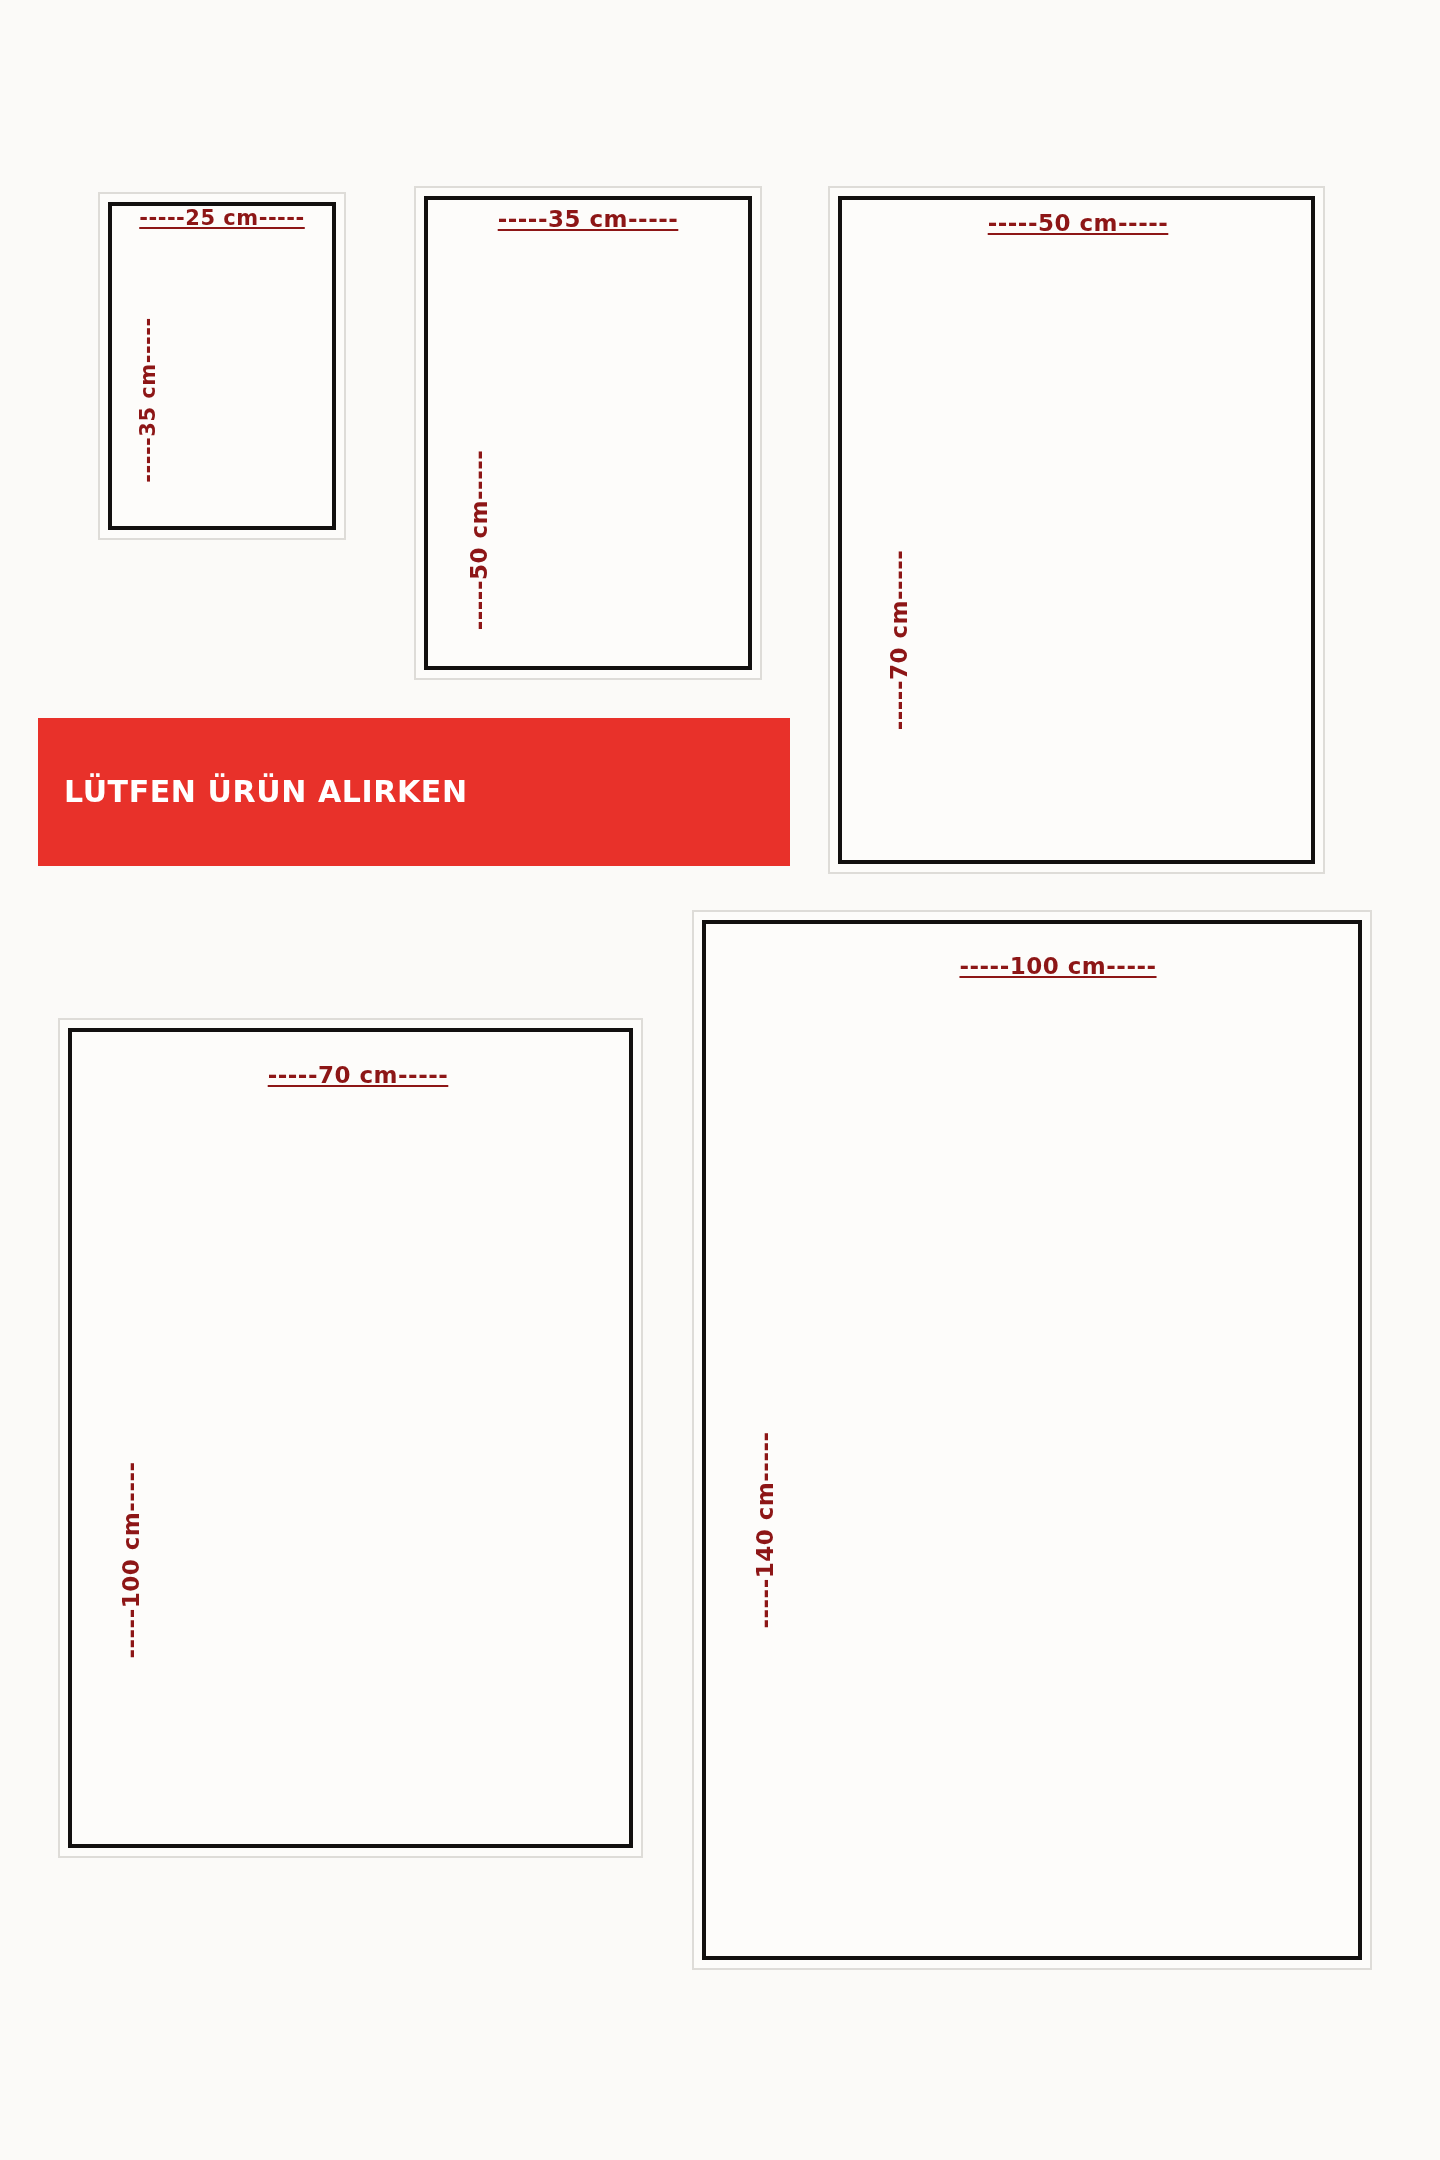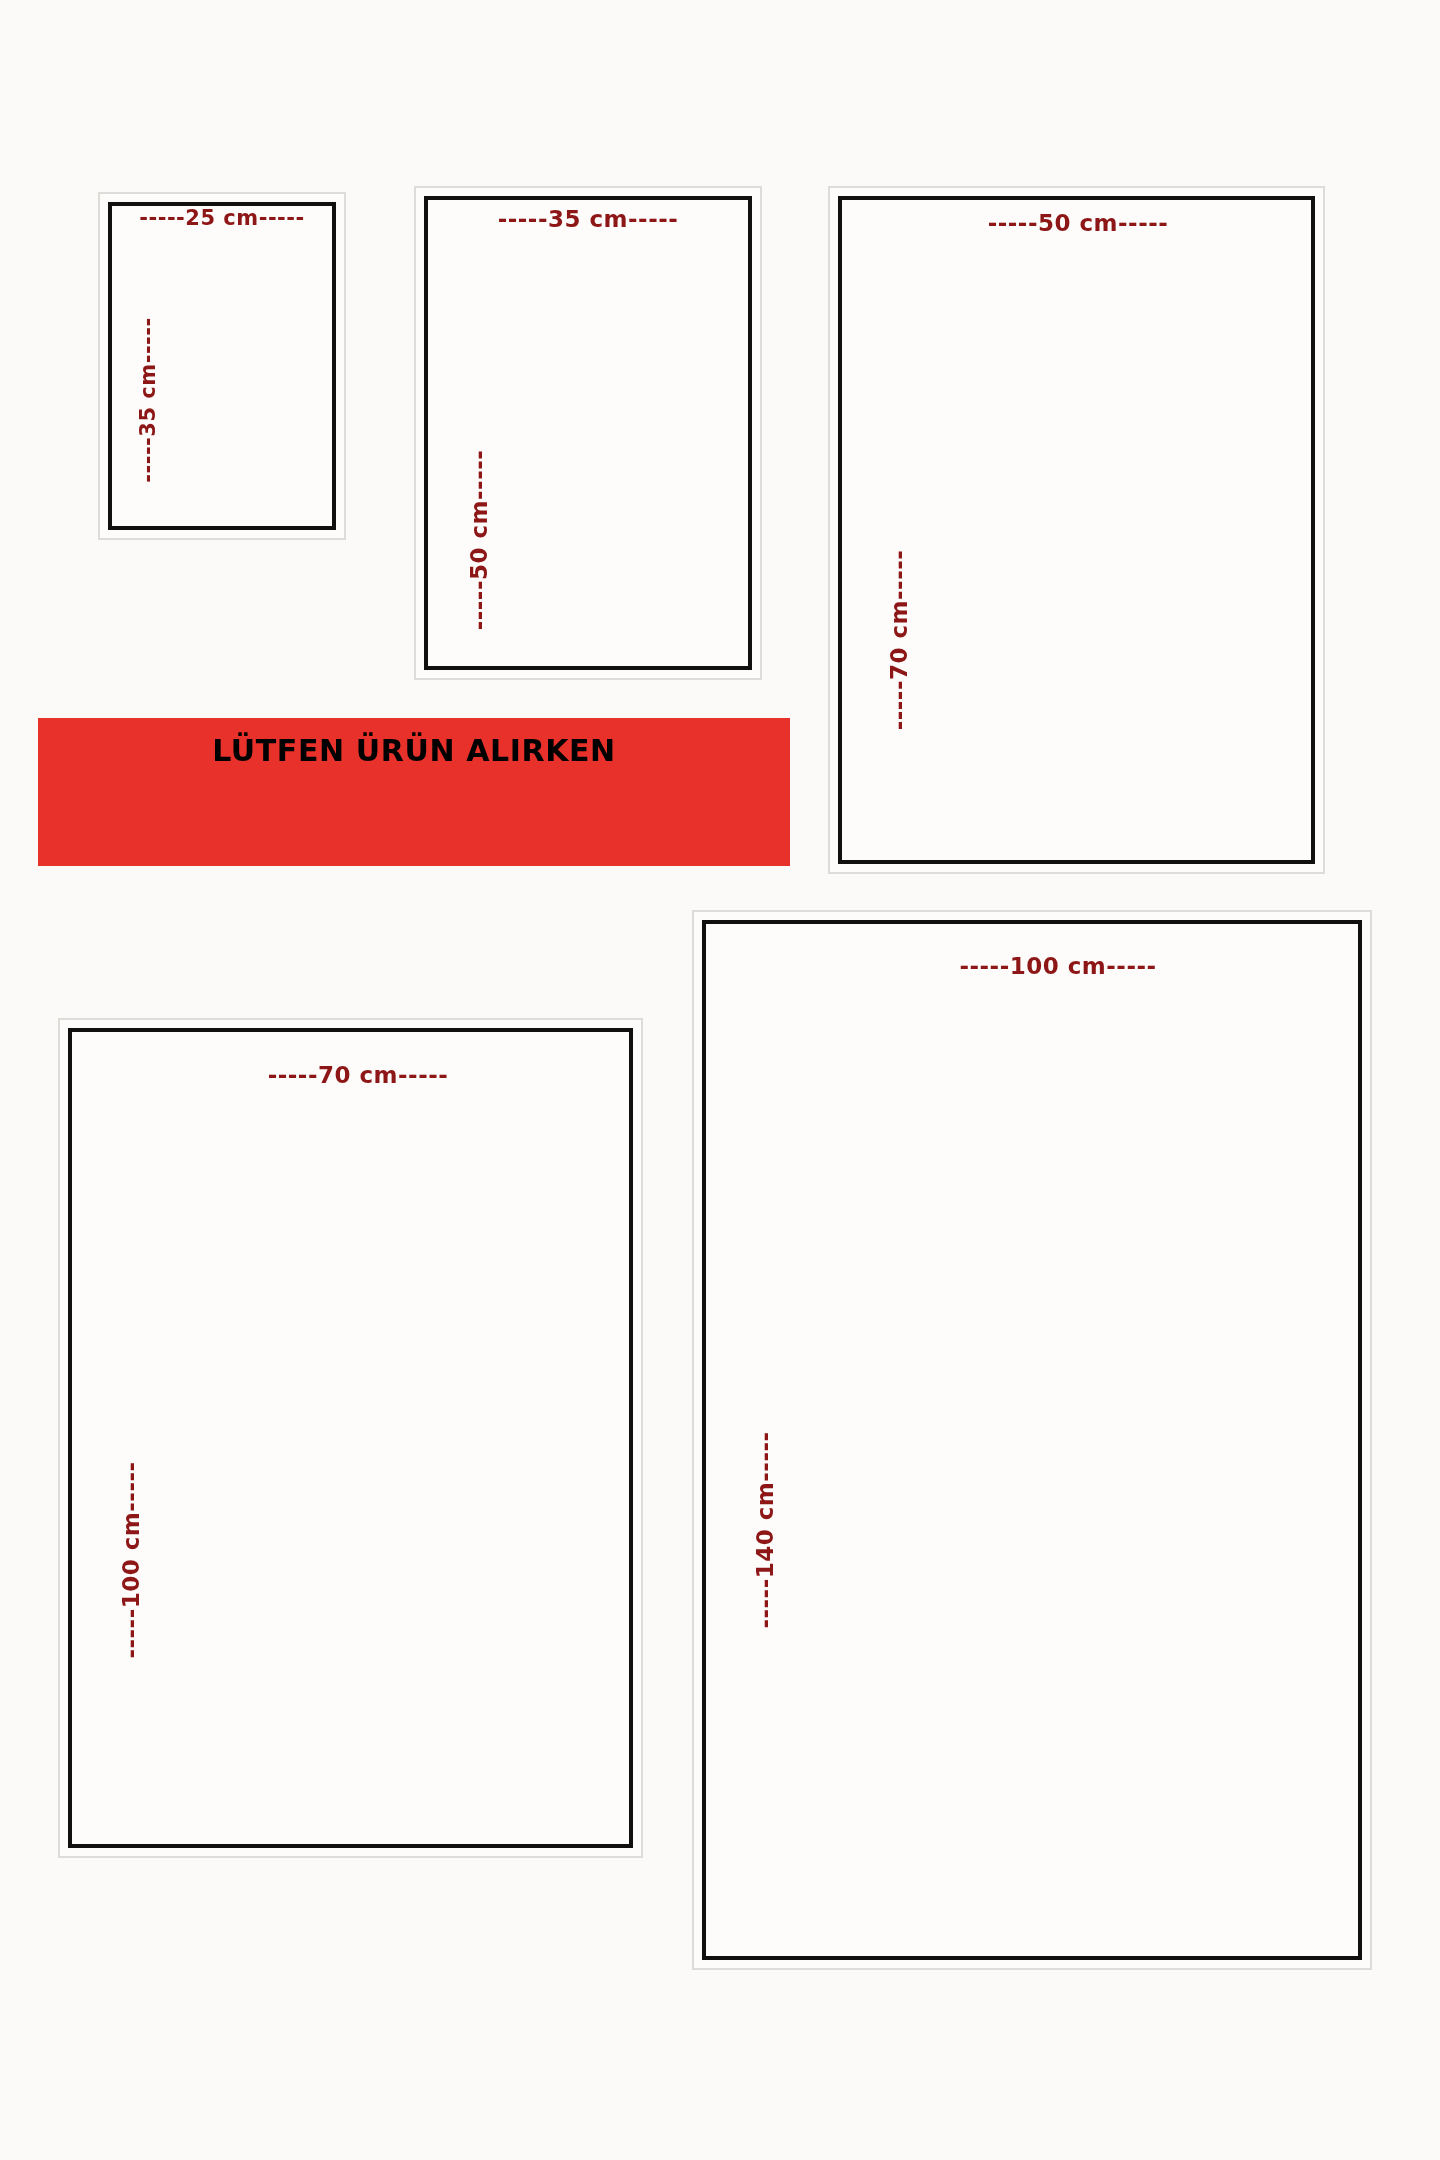--- a/index.html
+++ b/index.html
@@ -43,34 +43,35 @@
     position: absolute;
     color: #8d1616;
     font-weight: bold;
     letter-spacing: 0.5px;
     white-space: nowrap;
     font-family: "DejaVu Sans", sans-serif;
   }
   .dim-h {
     
     transform: translate(-50%, 0);
+    text-decoration: underline;
   }
   .dim-v {
     
     transform-origin: 0 0;
     transform: rotate(-90deg) translate(-50%, 0);
   }
 
   
   .banner {
     position: absolute;
     background: #e8312a;
-    color: #000000;
+    color: #ffffff;
     display: flex;
-    flex-direction: row;
+    flex-direction: column;
     justify-content: center;
     padding: 14px 26px;
     box-sizing: border-box;
   }
   .banner .line {
     font-size: 30px;
     font-weight: bold;
     line-height: 1.28;
     letter-spacing: 0.6px;
     font-family: "DejaVu Sans", sans-serif;

